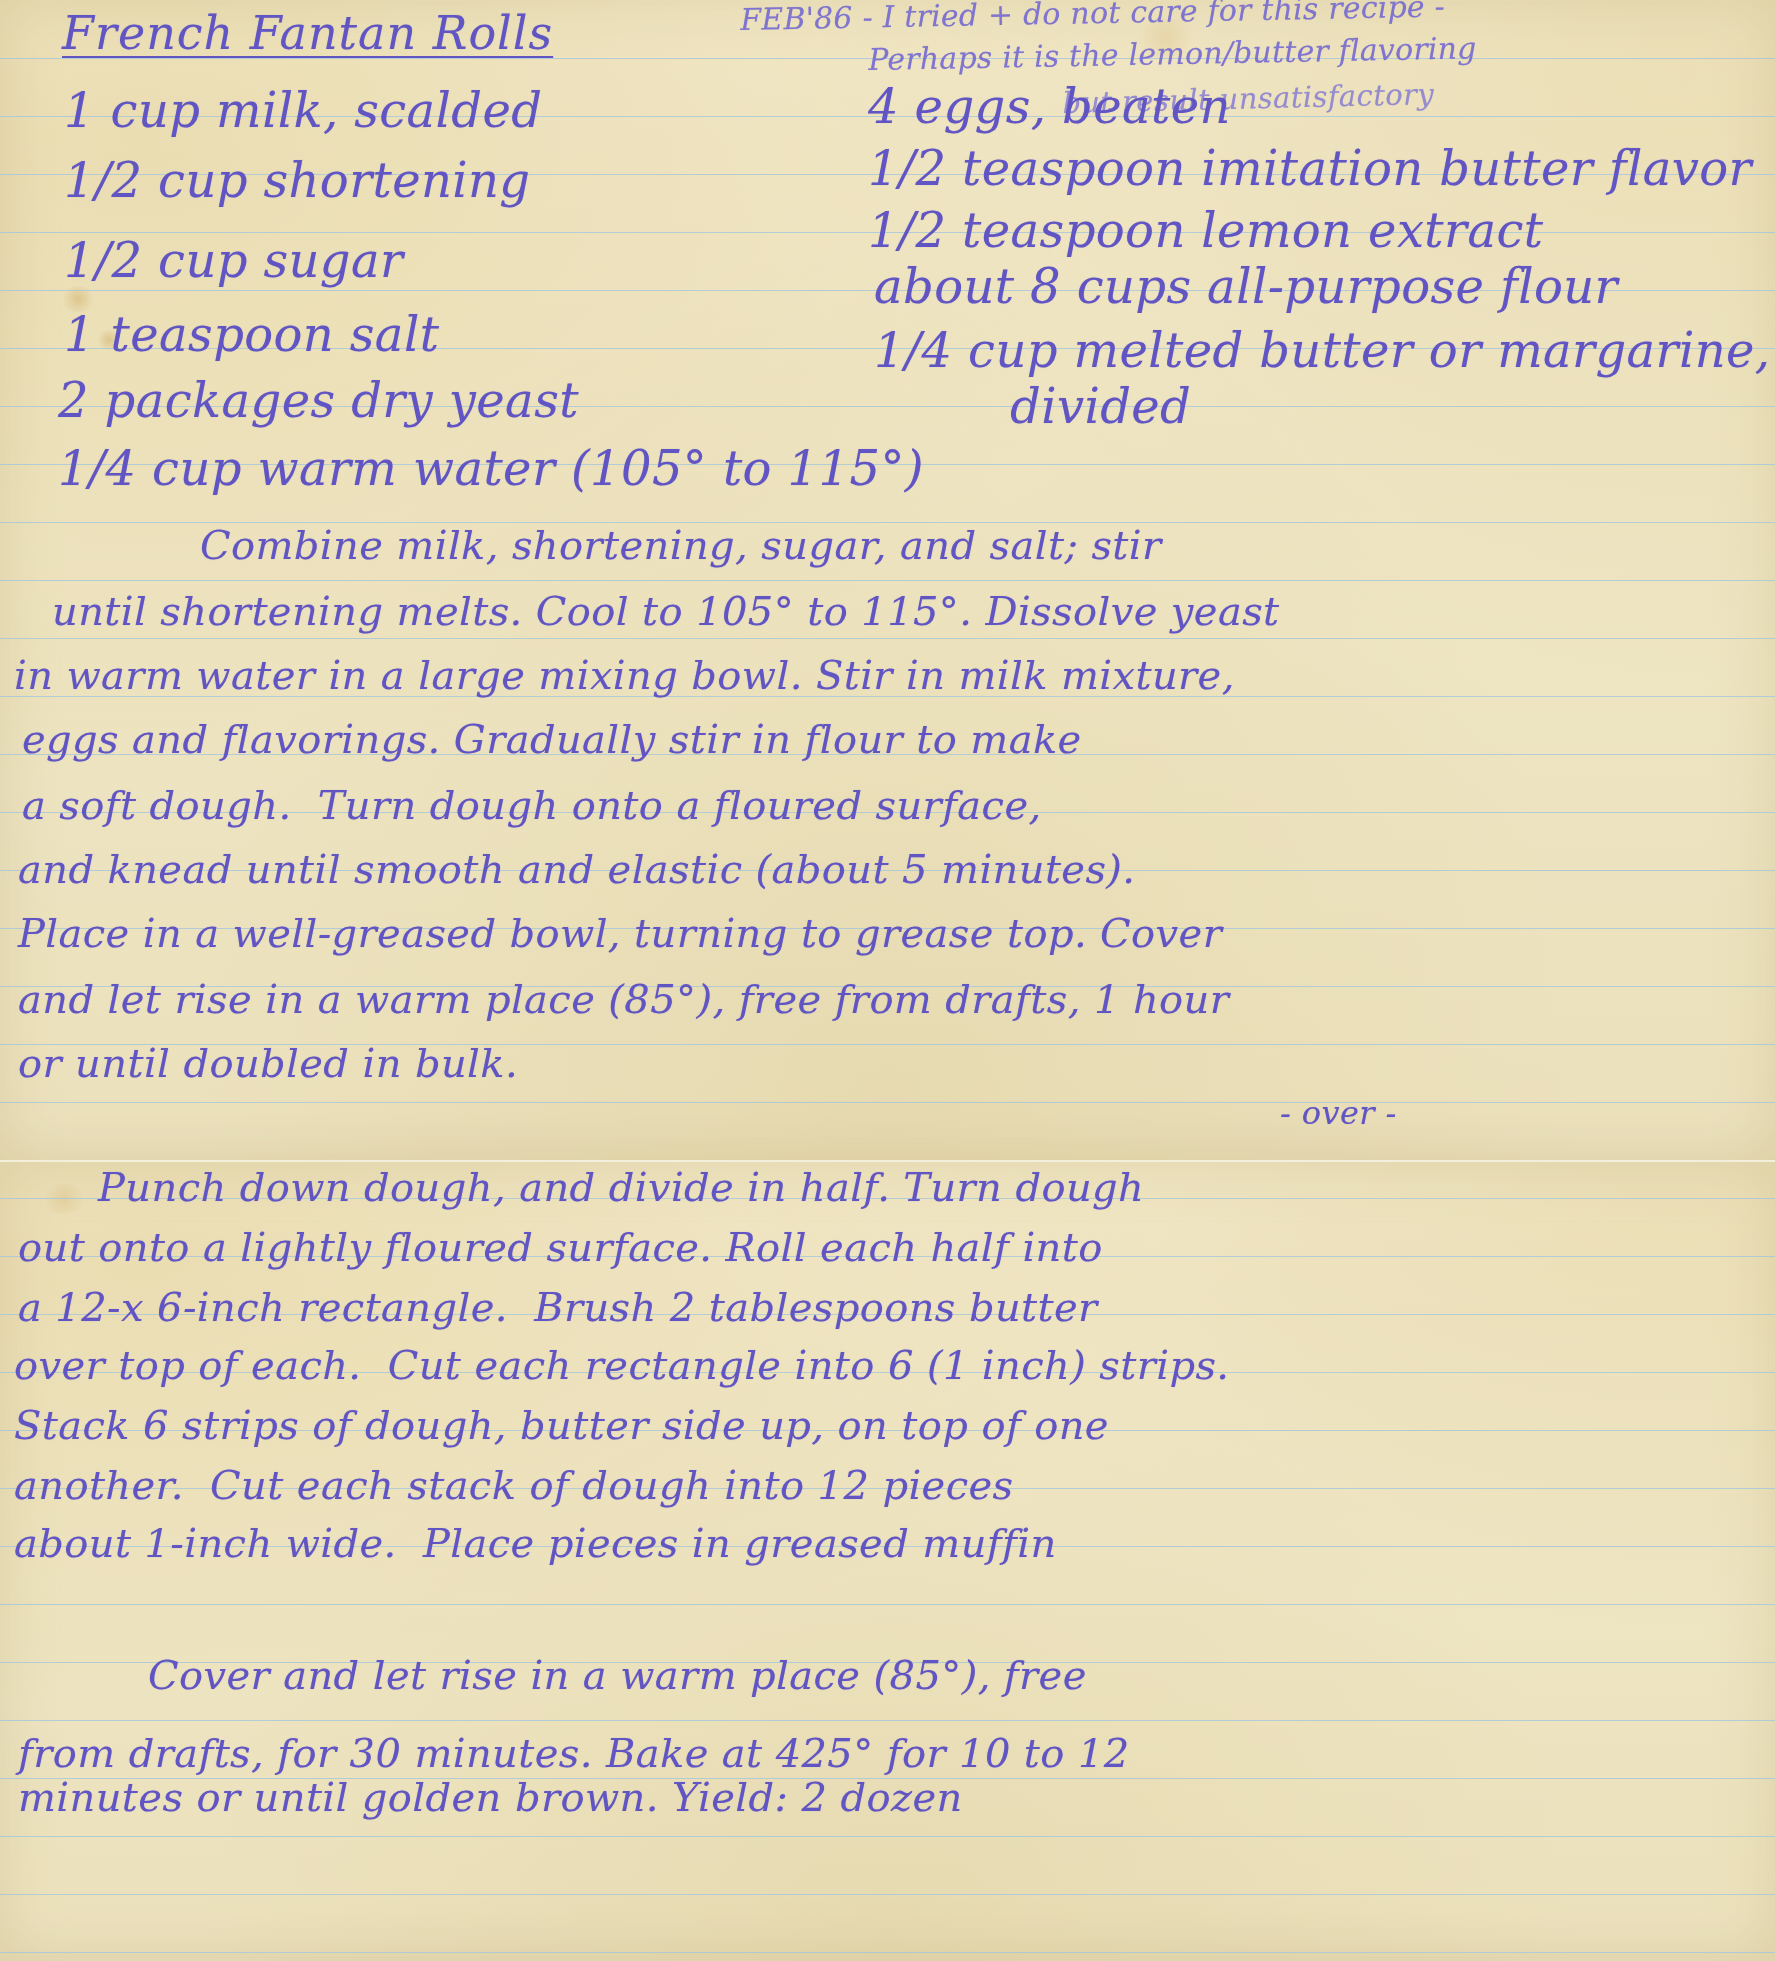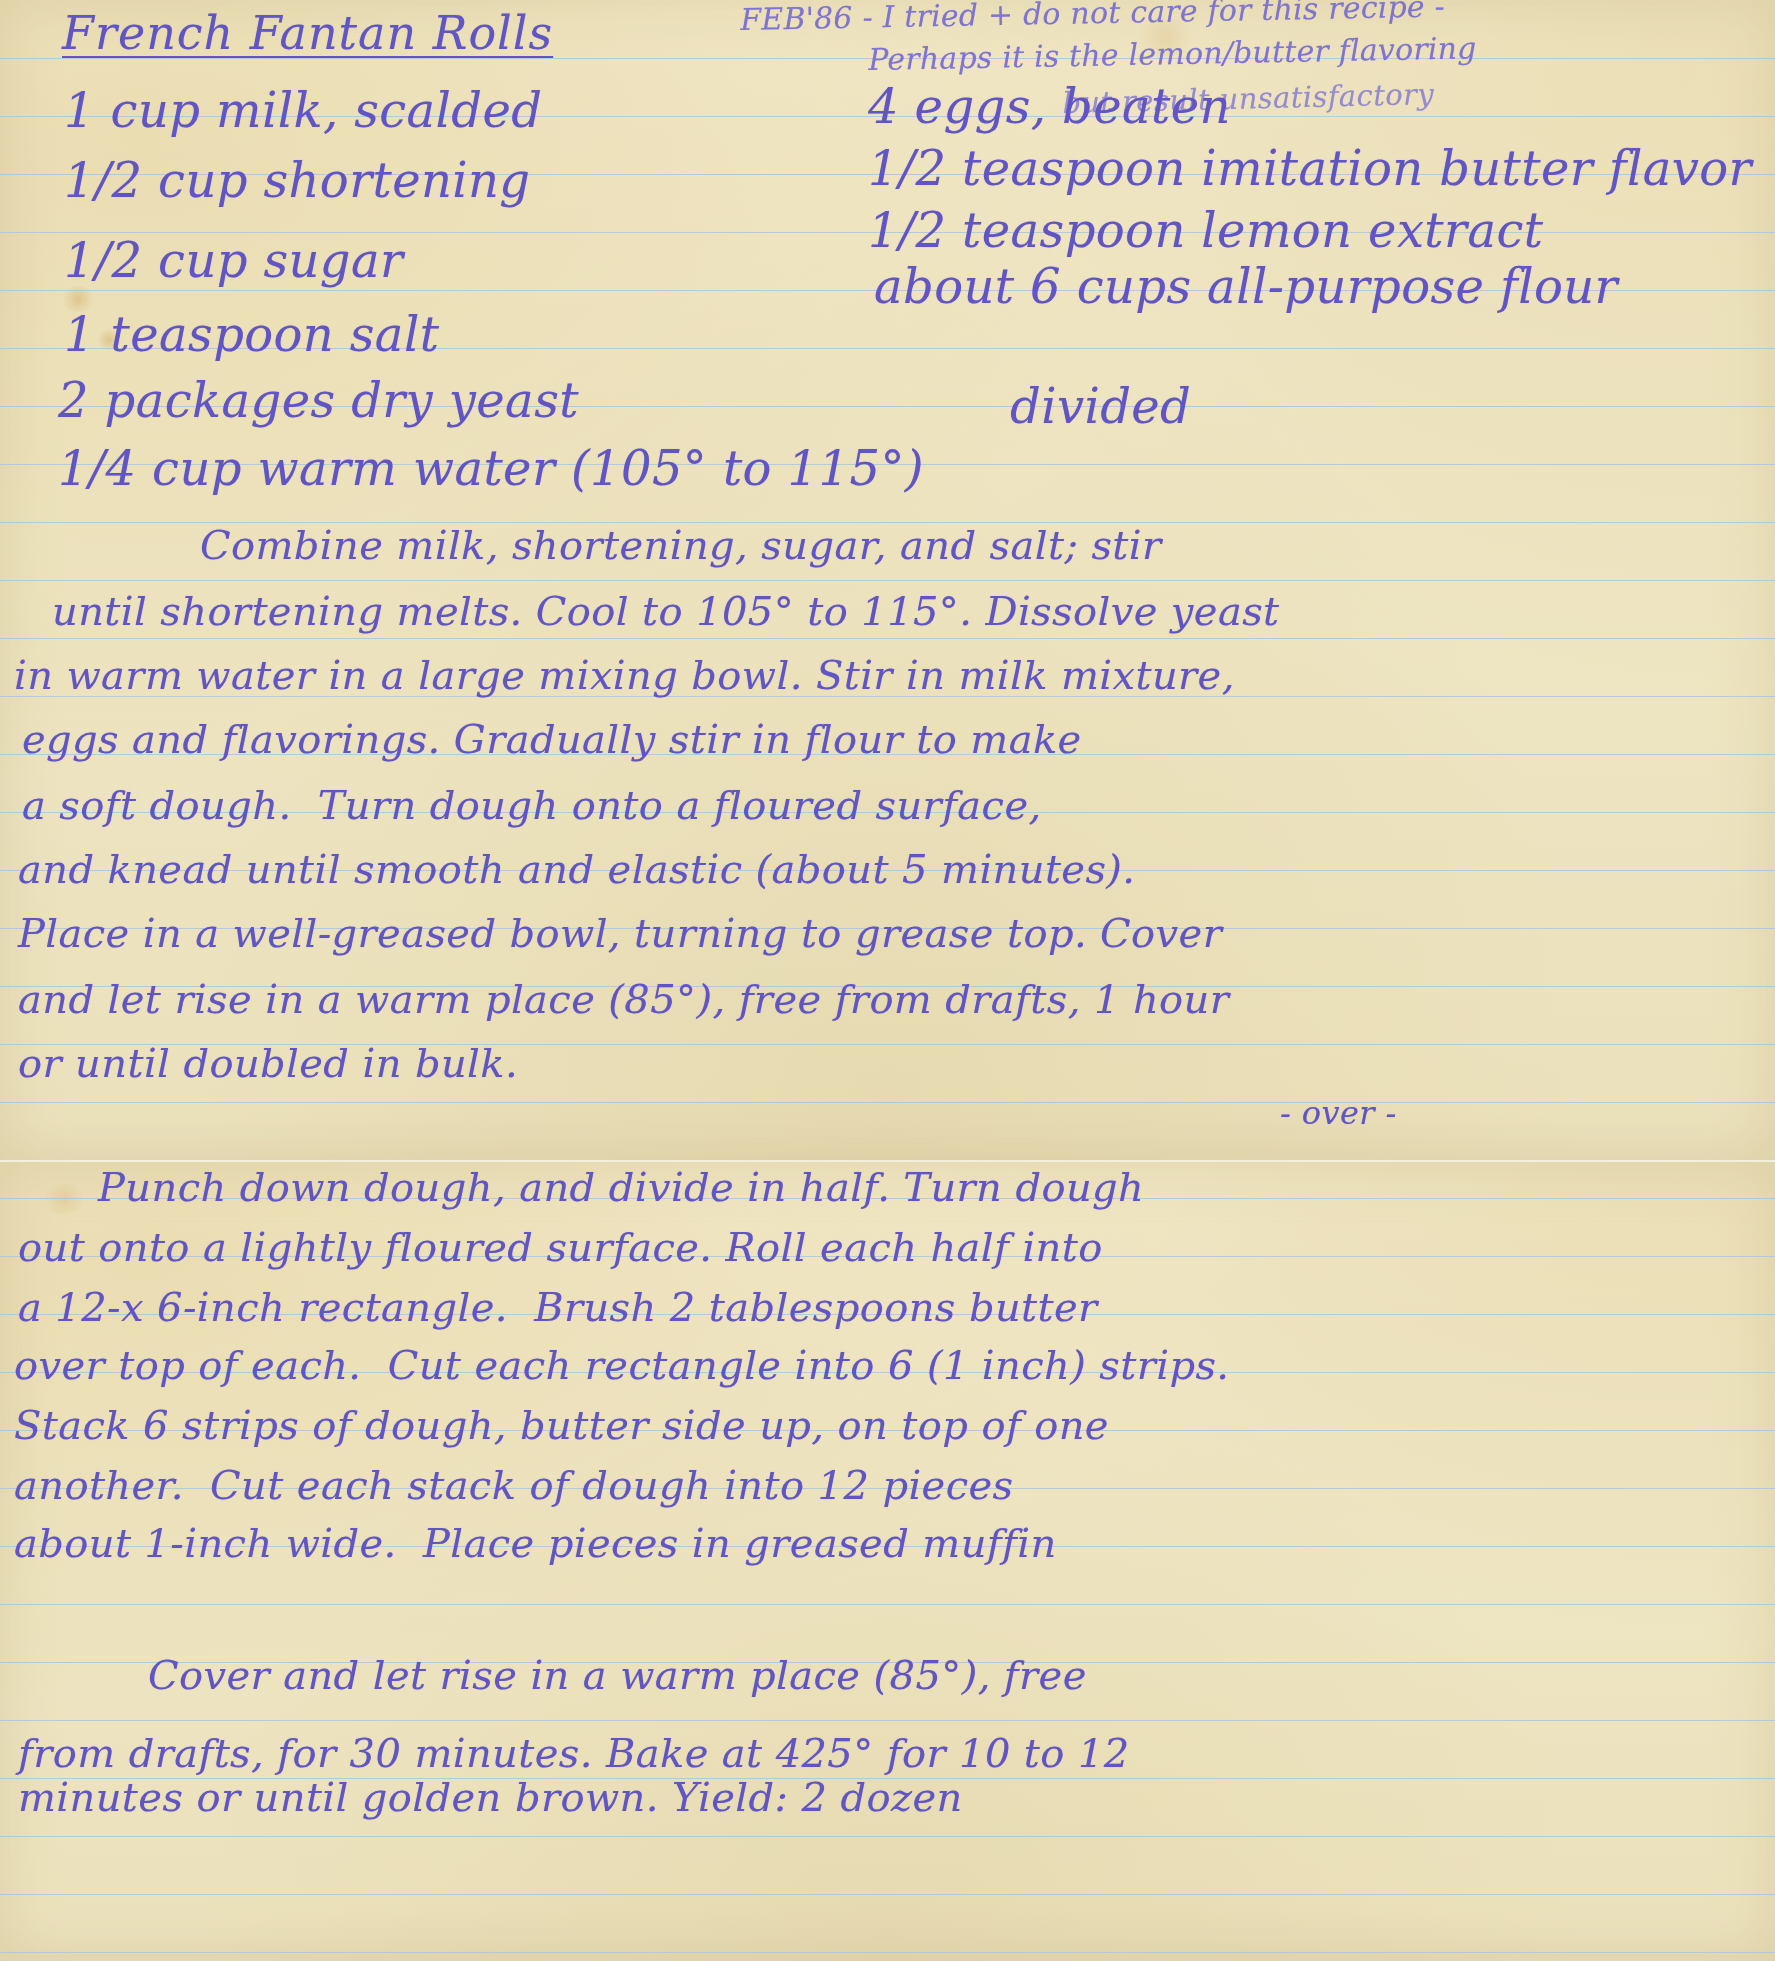--- a/index.html
+++ b/index.html
@@ -152,21 +152,22 @@
       <div class="hw ingr" style="left:64px; top:82px;">1 cup milk, scalded</div>
       <div class="hw ingr" style="left:64px; top:152px;">1/2 cup shortening</div>
       <div class="hw ingr" style="left:64px; top:232px;">1/2 cup sugar</div>
       <div class="hw ingr" style="left:64px; top:306px;">1 teaspoon salt</div>
       <div class="hw ingr" style="left:58px; top:372px;">2 packages dry yeast</div>
       <div class="hw ingr" style="left:58px; top:440px;">1/4 cup warm water (105° to 115°)</div>
 
       <div class="hw ingr" style="left:868px; top:78px;">4 eggs, beaten</div>
       <div class="hw ingr" style="left:868px; top:140px;">1/2 teaspoon imitation butter flavor</div>
       <div class="hw ingr" style="left:868px; top:202px;">1/2 teaspoon lemon extract</div>
-      <div class="hw ingr" style="left:874px; top:258px;">about 6 cups all-purpose flour</div>
+      <div class="hw ingr" style="left:874px; top:258px;">about 8 cups all-purpose flour</div>
+      <div class="hw ingr" style="left:874px; top:322px;">1/4 cup melted butter or margarine,</div>
       <div class="hw ingr" style="left:1010px; top:378px;">divided</div>
 
       <div class="hw body" style="left:200px; top:522px;">Combine milk, shortening, sugar, and salt; stir</div>
       <div class="hw body" style="left:52px; top:588px;">until shortening melts. Cool to 105° to 115°. Dissolve yeast</div>
       <div class="hw body" style="left:14px; top:652px;">in warm water in a large mixing bowl. Stir in milk mixture,</div>
       <div class="hw body" style="left:22px; top:716px;">eggs and flavorings. Gradually stir in flour to make</div>
       <div class="hw body" style="left:22px; top:782px;">a soft dough.  Turn dough onto a floured surface,</div>
       <div class="hw body" style="left:18px; top:846px;">and knead until smooth and elastic (about 5 minutes).</div>
       <div class="hw body" style="left:18px; top:910px;">Place in a well-greased bowl, turning to grease top. Cover</div>
       <div class="hw body" style="left:18px; top:976px;">and let rise in a warm place (85°), free from drafts, 1 hour</div>

